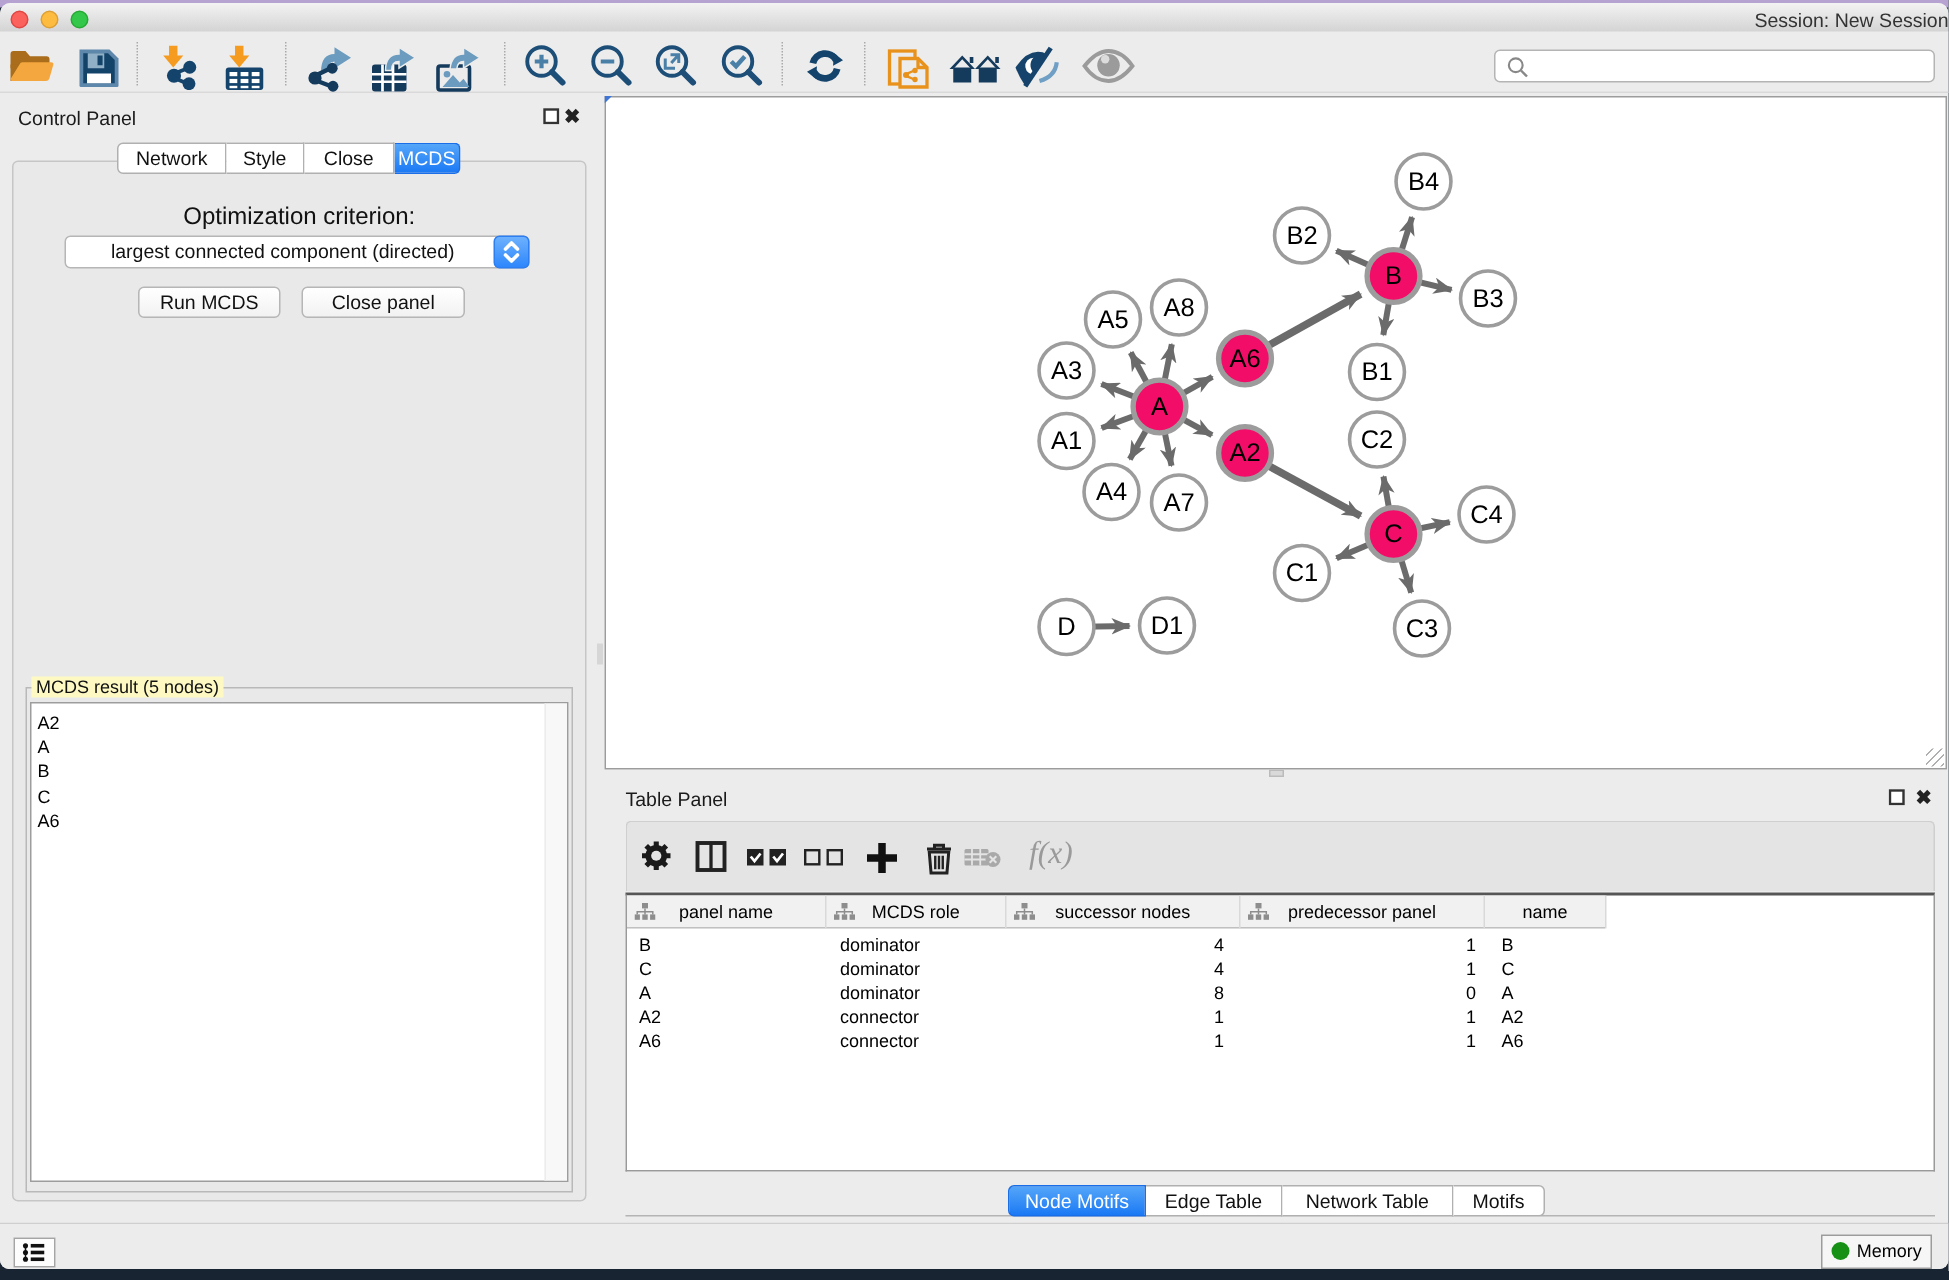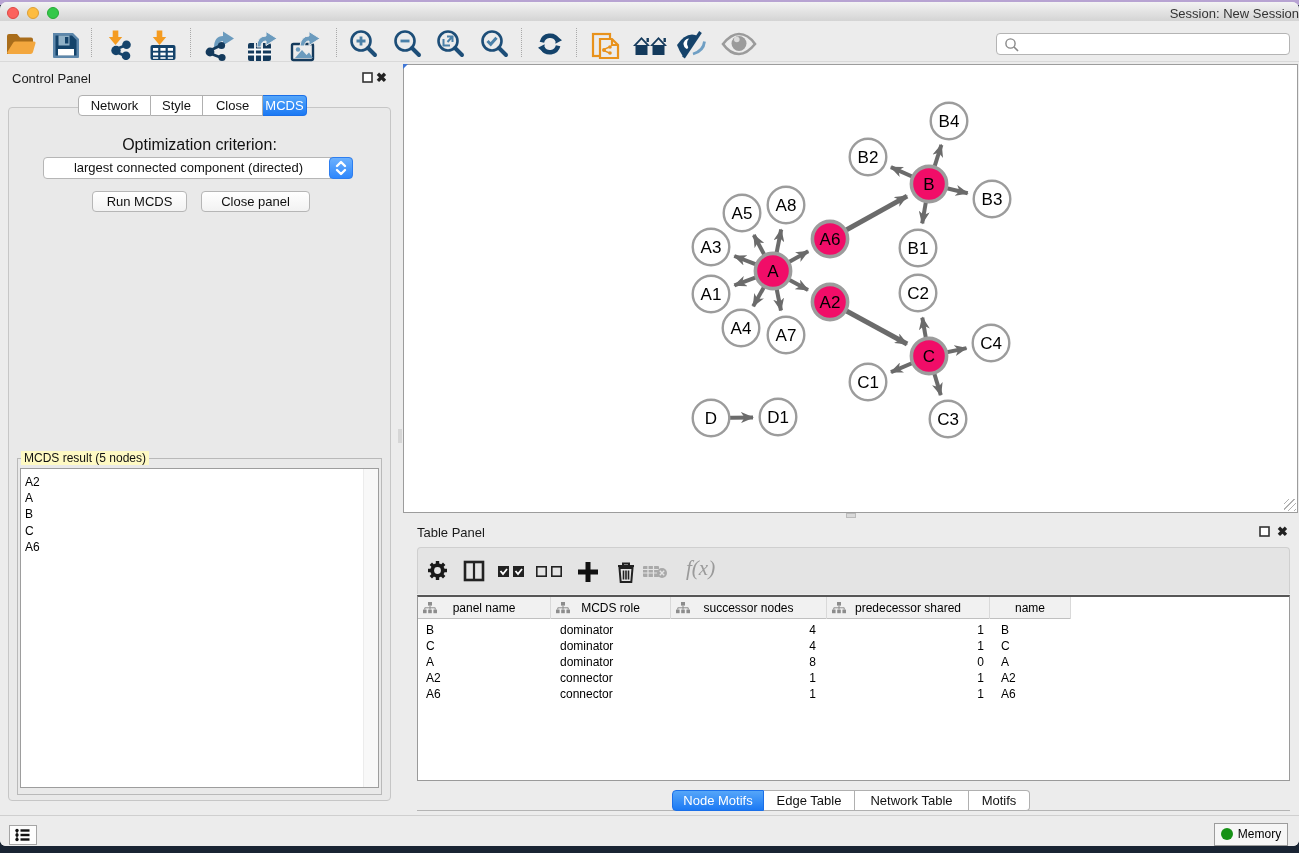--- a/index.html
+++ b/index.html
@@ -451,21 +451,21 @@
   <div class="th" style="left:409px;width:163px;">
         <svg width="14" height="12" viewBox="0 0 14 12">
           <g fill="#8d8d8d">
             <rect x="5" y="0" width="4" height="3.6"></rect>
             <rect x="0" y="7.6" width="3.6" height="3.6"></rect>
             <rect x="5.2" y="7.6" width="3.6" height="3.6"></rect>
             <rect x="10.4" y="7.6" width="3.6" height="3.6"></rect>
             <path d="M7 3.6 v2.2 M1.8 7.6 v-1.8 h10.4 v1.8 M7 5.8 v1.8" stroke="#8d8d8d" stroke-width="1" fill="none"></path>
           </g>
         </svg>
-        <span>predecessor shared</span>
+        <span>predecessor panel</span>
       </div>
   <div class="th" style="left:572px;width:81px;border-right:1px solid #d9d9d9;">
         <span>name</span>
       </div>
  </div>
  <div class="td" style="left:8px;top:25px;">B</div>
     <div class="td" style="left:142px;top:25px;">dominator</div>
  <div class="td" style="left:253px;top:25px;width:145px;text-align:right;">4</div>
  <div class="td" style="left:409px;top:25px;width:157px;text-align:right;">1</div>
  <div class="td" style="left:583px;top:25px;">B</div>

